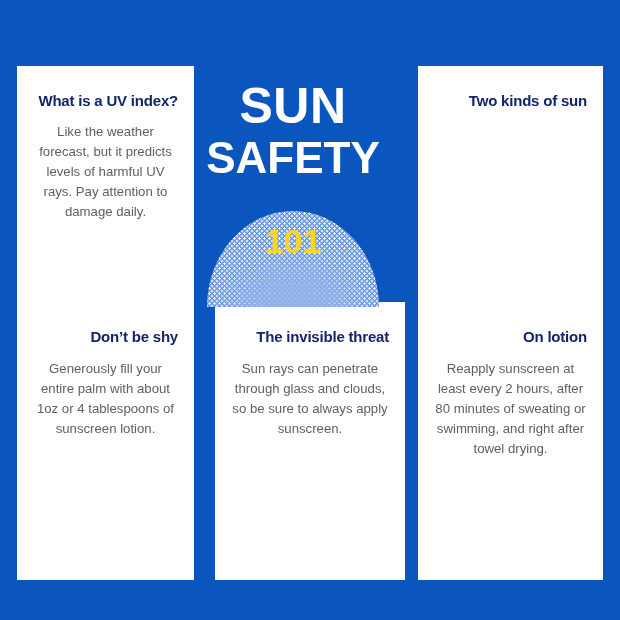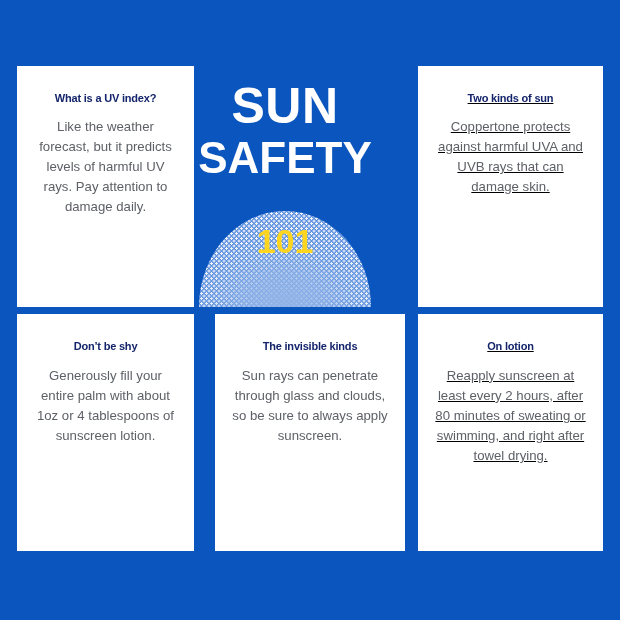--- a/index.html
+++ b/index.html
@@ -37,52 +37,53 @@
     background: #ffffff;
     box-sizing: border-box;
     padding: 26px 14px 14px 14px;
     text-align: center;
     overflow: hidden;
   }
 
   
   .col-1 { left: 0px;   width: 177px; }
   .col-2 { left: 198px; width: 190px; }
-  .col-3 { left: 401px; width: 185px; text-decoration: underline; }
+  .col-3 { left: 401px; width: 185px; }
 
   
   .row-1 { top: 0px;   height: 241px; }
-  .row-2 { top: 248px; height: 237px; }
+  .row-2 { top: 236px; height: 278px; }
 
   .card-title {
     color: #14246b;
-    font-size: 11px;
+    font-size: 15px;
     font-weight: bold;
     line-height: 1.26;
     letter-spacing: -0.2px;
     margin: 0 0 11px 0;
     padding: 0 2px;
+    text-align: right;
   }
 
   .card-body {
     color: #5d6066;
     font-size: 13.2px;
     line-height: 1.52;
     margin: 0;
     padding: 0 1px;
     font-weight: 400;
   }
 
   
   .row-2 .card-title { margin-bottom: 12px; }
 
   
   .logo {
     position: absolute;
-    left: 190px;
+    left: 198px;
     top: 66px;
     width: 190px;
     height: 241px;
     display: block;
     text-align: center;
     overflow: hidden;
   }
 
   .dome {
     position: absolute;
@@ -161,30 +162,29 @@
 
   <div class="grid">
 
     <div class="card col-1 row-1">
       <h2 class="card-title">What is a UV index?</h2>
       <p class="card-body">Like the weather forecast, but it predicts levels of harmful UV rays. Pay attention to damage daily.</p>
     </div>
 
     <div class="card col-3 row-1">
       <h2 class="card-title">Two kinds of sun</h2>
-      <p class="card-body">Coppertone protects against harmful UVA and UVB rays that can damage skin.</p>
     </div>
 
     <div class="card col-1 row-2">
       <h2 class="card-title">Don’t be shy</h2>
       <p class="card-body">Generously fill your entire palm with about 1oz or 4 tablespoons of sunscreen lotion.</p>
     </div>
 
     <div class="card col-2 row-2">
-      <h2 class="card-title">The invisible kinds</h2>
+      <h2 class="card-title">The invisible threat</h2>
       <p class="card-body">Sun rays can penetrate through glass and clouds, so be sure to always apply sunscreen.</p>
     </div>
 
     <div class="card col-3 row-2">
       <h2 class="card-title">On lotion</h2>
       <p class="card-body">Reapply sunscreen at least every 2 hours, after 80 minutes of sweating or swimming, and right after towel drying.</p>
     </div>
 
   </div>
 

